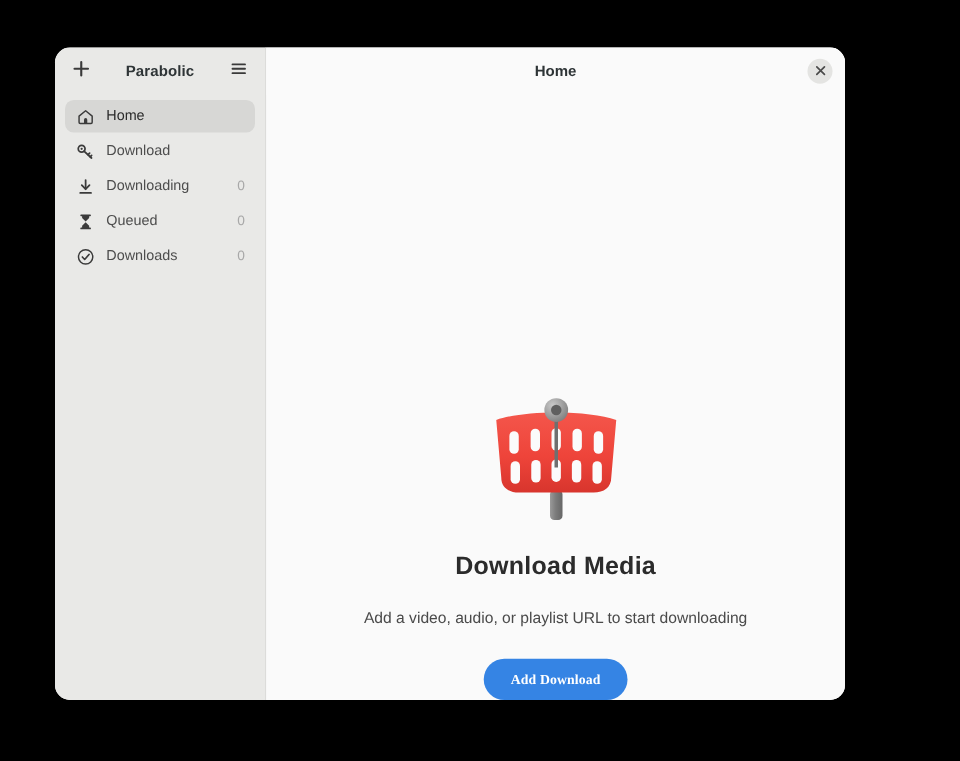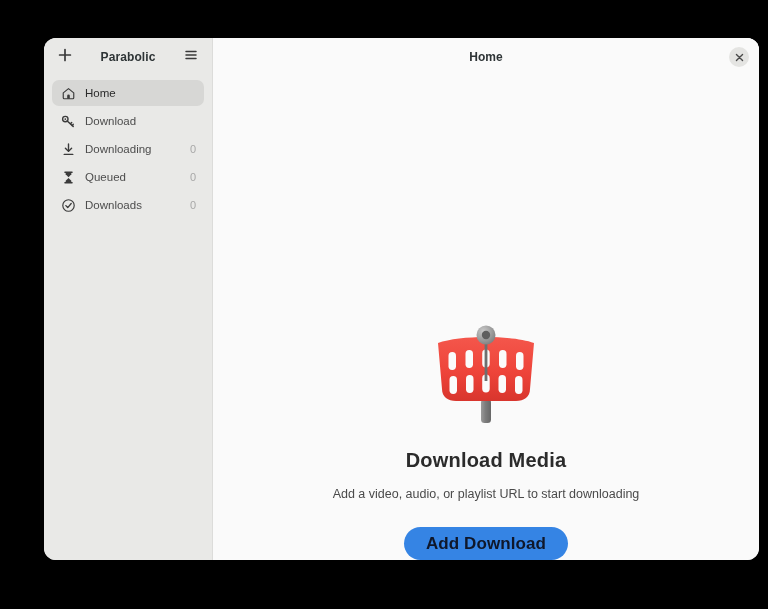--- a/index.html
+++ b/index.html
@@ -18,21 +18,21 @@
     width: 768px;
     height: 609px;
     background: #000000;
   }
 
   
   .window {
     position: absolute;
     left: 44px;
     top: 38px;
-    width: 715px;
+    width: 632px;
     height: 522px;
     background: #fafafa;
     border-radius: 12px;
     overflow: hidden;
     display: flex;
     flex-direction: row;
     box-shadow: 0 0 0 0.5px rgba(0,0,0,0.25);
   }
 
   
@@ -186,33 +186,33 @@
     font-size: 20px;
     font-weight: bold;
     color: #2b2b2b;
     margin: 0 0 10px 0;
     letter-spacing: 0.2px;
   }
 
   .empty-desc {
     font-size: 12.5px;
     color: #4a4a4a;
-    margin: 5px 0 26px 0;
+    margin: 12px 0 26px 0;
   }
 
   .add-btn {
     background: #3584e4;
-    color: #0f172a;
+    color: #ffffff;
     border: none;
     border-radius: 999px;
     padding: 0 22px;
     height: 33px;
-    font-size: 17px;
-    font-weight: bold;
-    font-family: Liberation Sans, sans-serif;
+    font-size: 11px;
+    font-weight: bold;
+    font-family: Liberation Serif, serif;
     cursor: pointer;
     letter-spacing: 0.1px;
   }
 </style>
 </head>
 <body>
 
 <div id="root">
   <div class="window">
 

